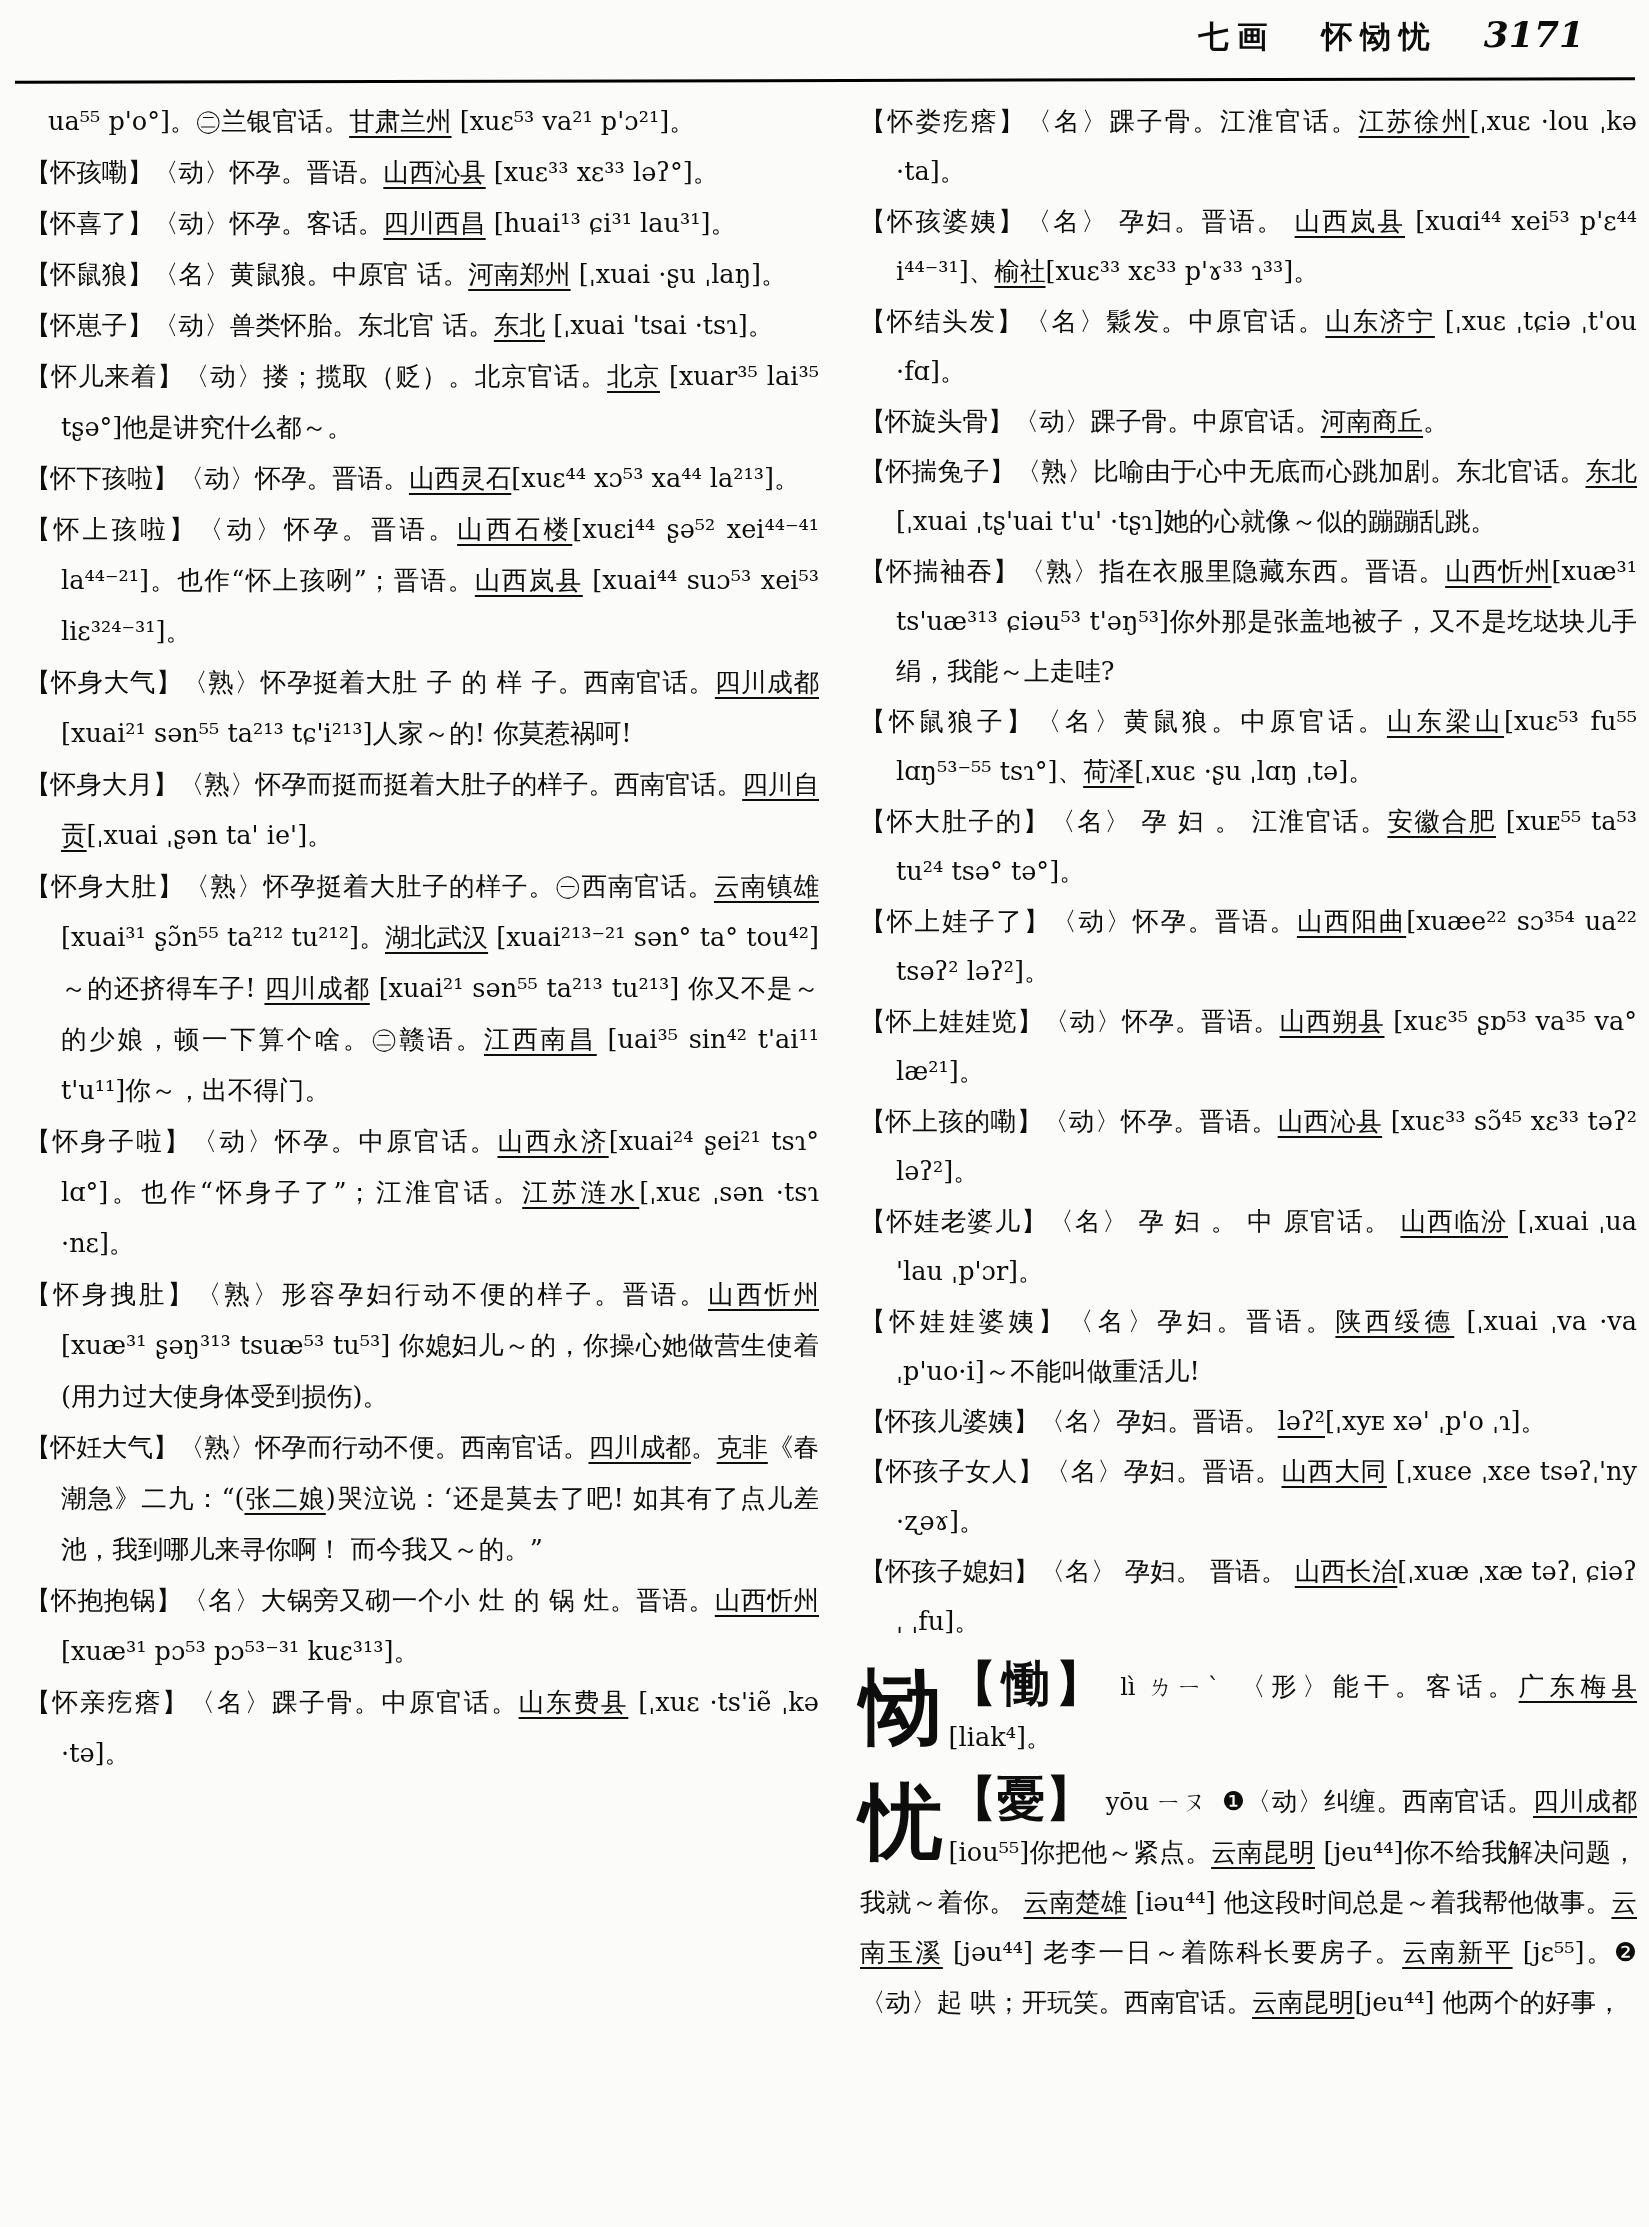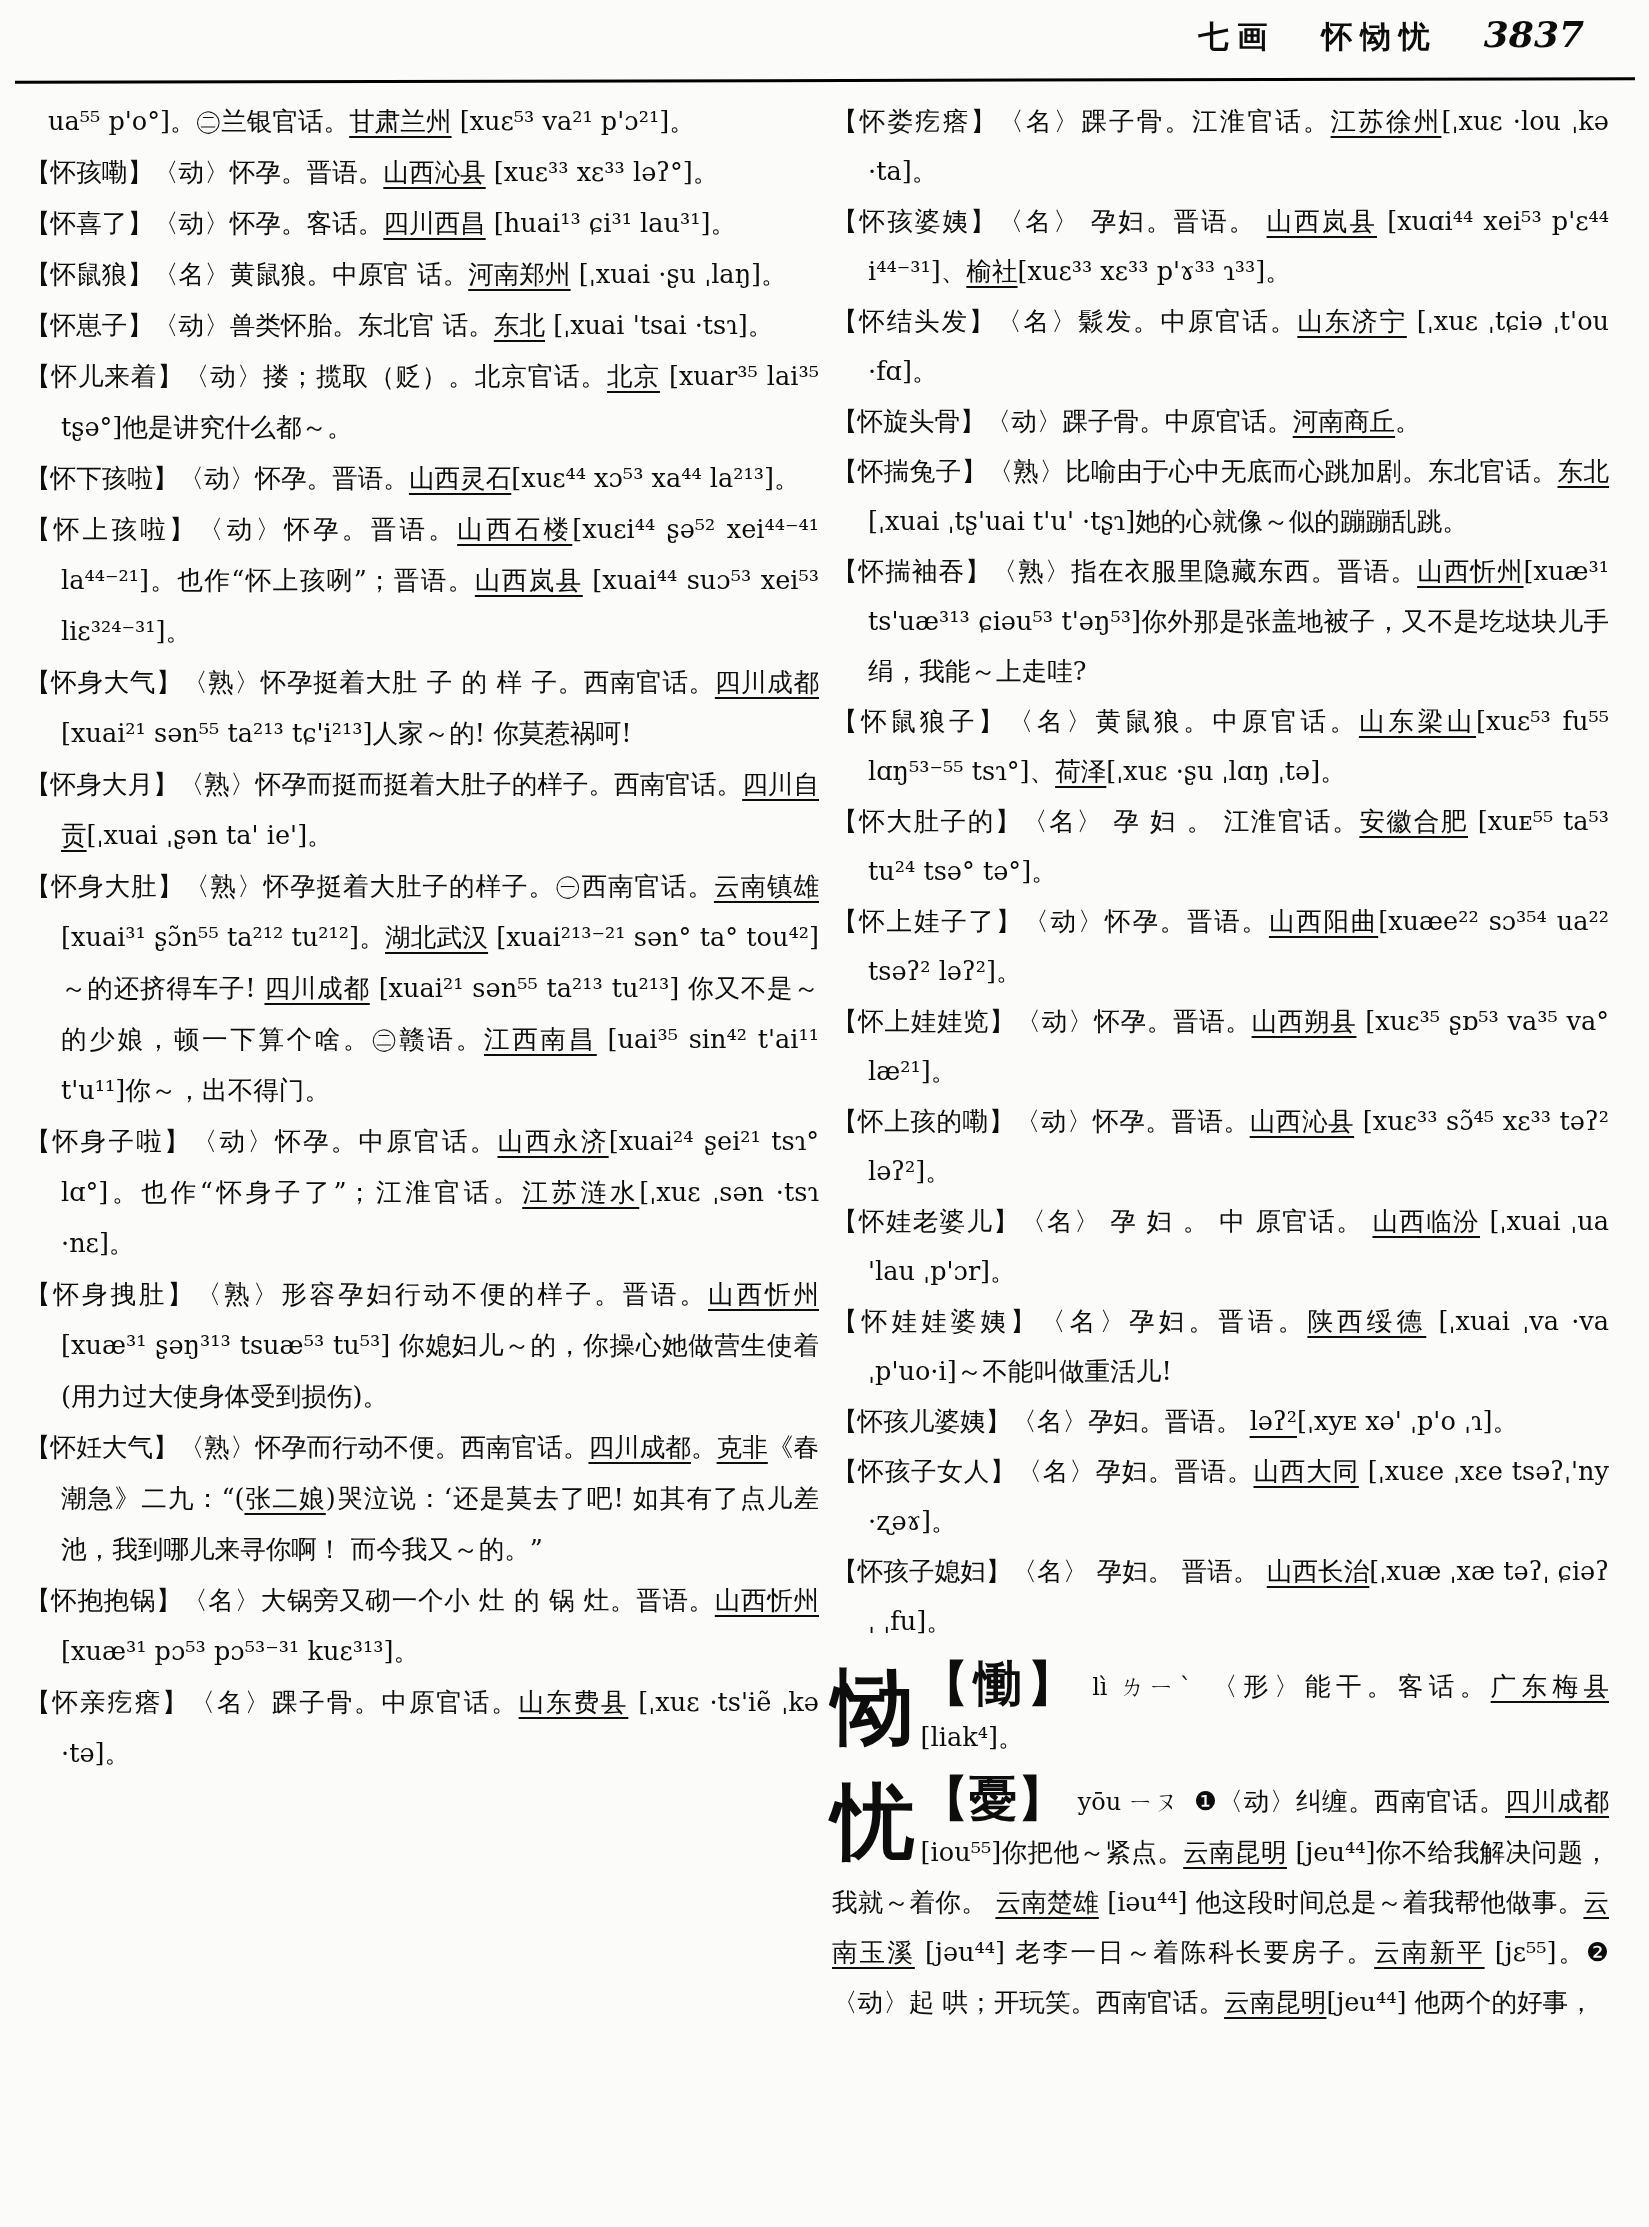--- a/index.html
+++ b/index.html
@@ -19,40 +19,40 @@
   .rule{
     position:absolute;top:79px;left:15px;width:1620px;height:3.3px;
     background:#000;transform:rotate(-0.12deg);
   }
   .col{
     position:absolute;top:96px;
     font-size:25.6px;line-height:51px;
     text-align:justify;
   }
   .col.left{left:25px;width:794px;}
-  .col.right{left:832px;width:777px;line-height:50px;}
+  .col.right{left:860px;width:777px;line-height:50px;}
   p.entry{margin:0;padding-left:36px;text-indent:-36px;}
   p.entry.cont{padding-left:23px;text-indent:0;}
   .u{text-decoration:underline;text-underline-offset:5.8px;text-decoration-thickness:1.6px;}
   .bigentry{margin-top:11.5px;padding-left:0;text-indent:0;}
   .bigchar{
     font-size:82px;line-height:1.05;font-weight:bold;
     float:left;margin:5px 6.6px 0 0;
   }
   .bigtrad{font-size:48px;font-weight:bold;vertical-align:-5px;margin-right:11.5px;}
   .reading{font-size:24px;margin-right:15px;}
   .bigtext{font-size:25.6px;}
 </style>
 </head>
 <body>
 
 <div class="hdr">
   <span class="sec">七画</span>
   <span class="sec">怀恸忧</span>
-  <span class="pg">3837</span>
+  <span class="pg">3171</span>
 </div>
 <div class="rule"></div>
 
 <div class="col left">
   <p class="entry cont">ua⁵⁵ p'o°]。㊁兰银官话。<span class="u">甘肃兰州</span> [xuε⁵³ va²¹ p'ɔ²¹]。</p>
   <p class="entry">【怀孩嘞】〈动〉怀孕。晋语。<span class="u">山西沁县</span> [xuε³³ xε³³ ləʔ°]。</p>
   <p class="entry">【怀喜了】〈动〉怀孕。客话。<span class="u">四川西昌</span> [huai¹³ ɕi³¹ lau³¹]。</p>
   <p class="entry">【怀鼠狼】〈名〉黄鼠狼。中原官 话。<span class="u">河南郑州</span> [ˌxuai ·ʂu ˌlaŋ]。</p>
   <p class="entry">【怀崽子】〈动〉兽类怀胎。东北官 话。<span class="u">东北</span> [ˌxuai 'tsai ·tsɿ]。</p>
   <p class="entry">【怀儿来着】〈动〉搂；揽取（贬）。北京官话。<span class="u">北京</span> [xuar³⁵ lai³⁵ tʂə°]他是讲究什么都～。</p>

